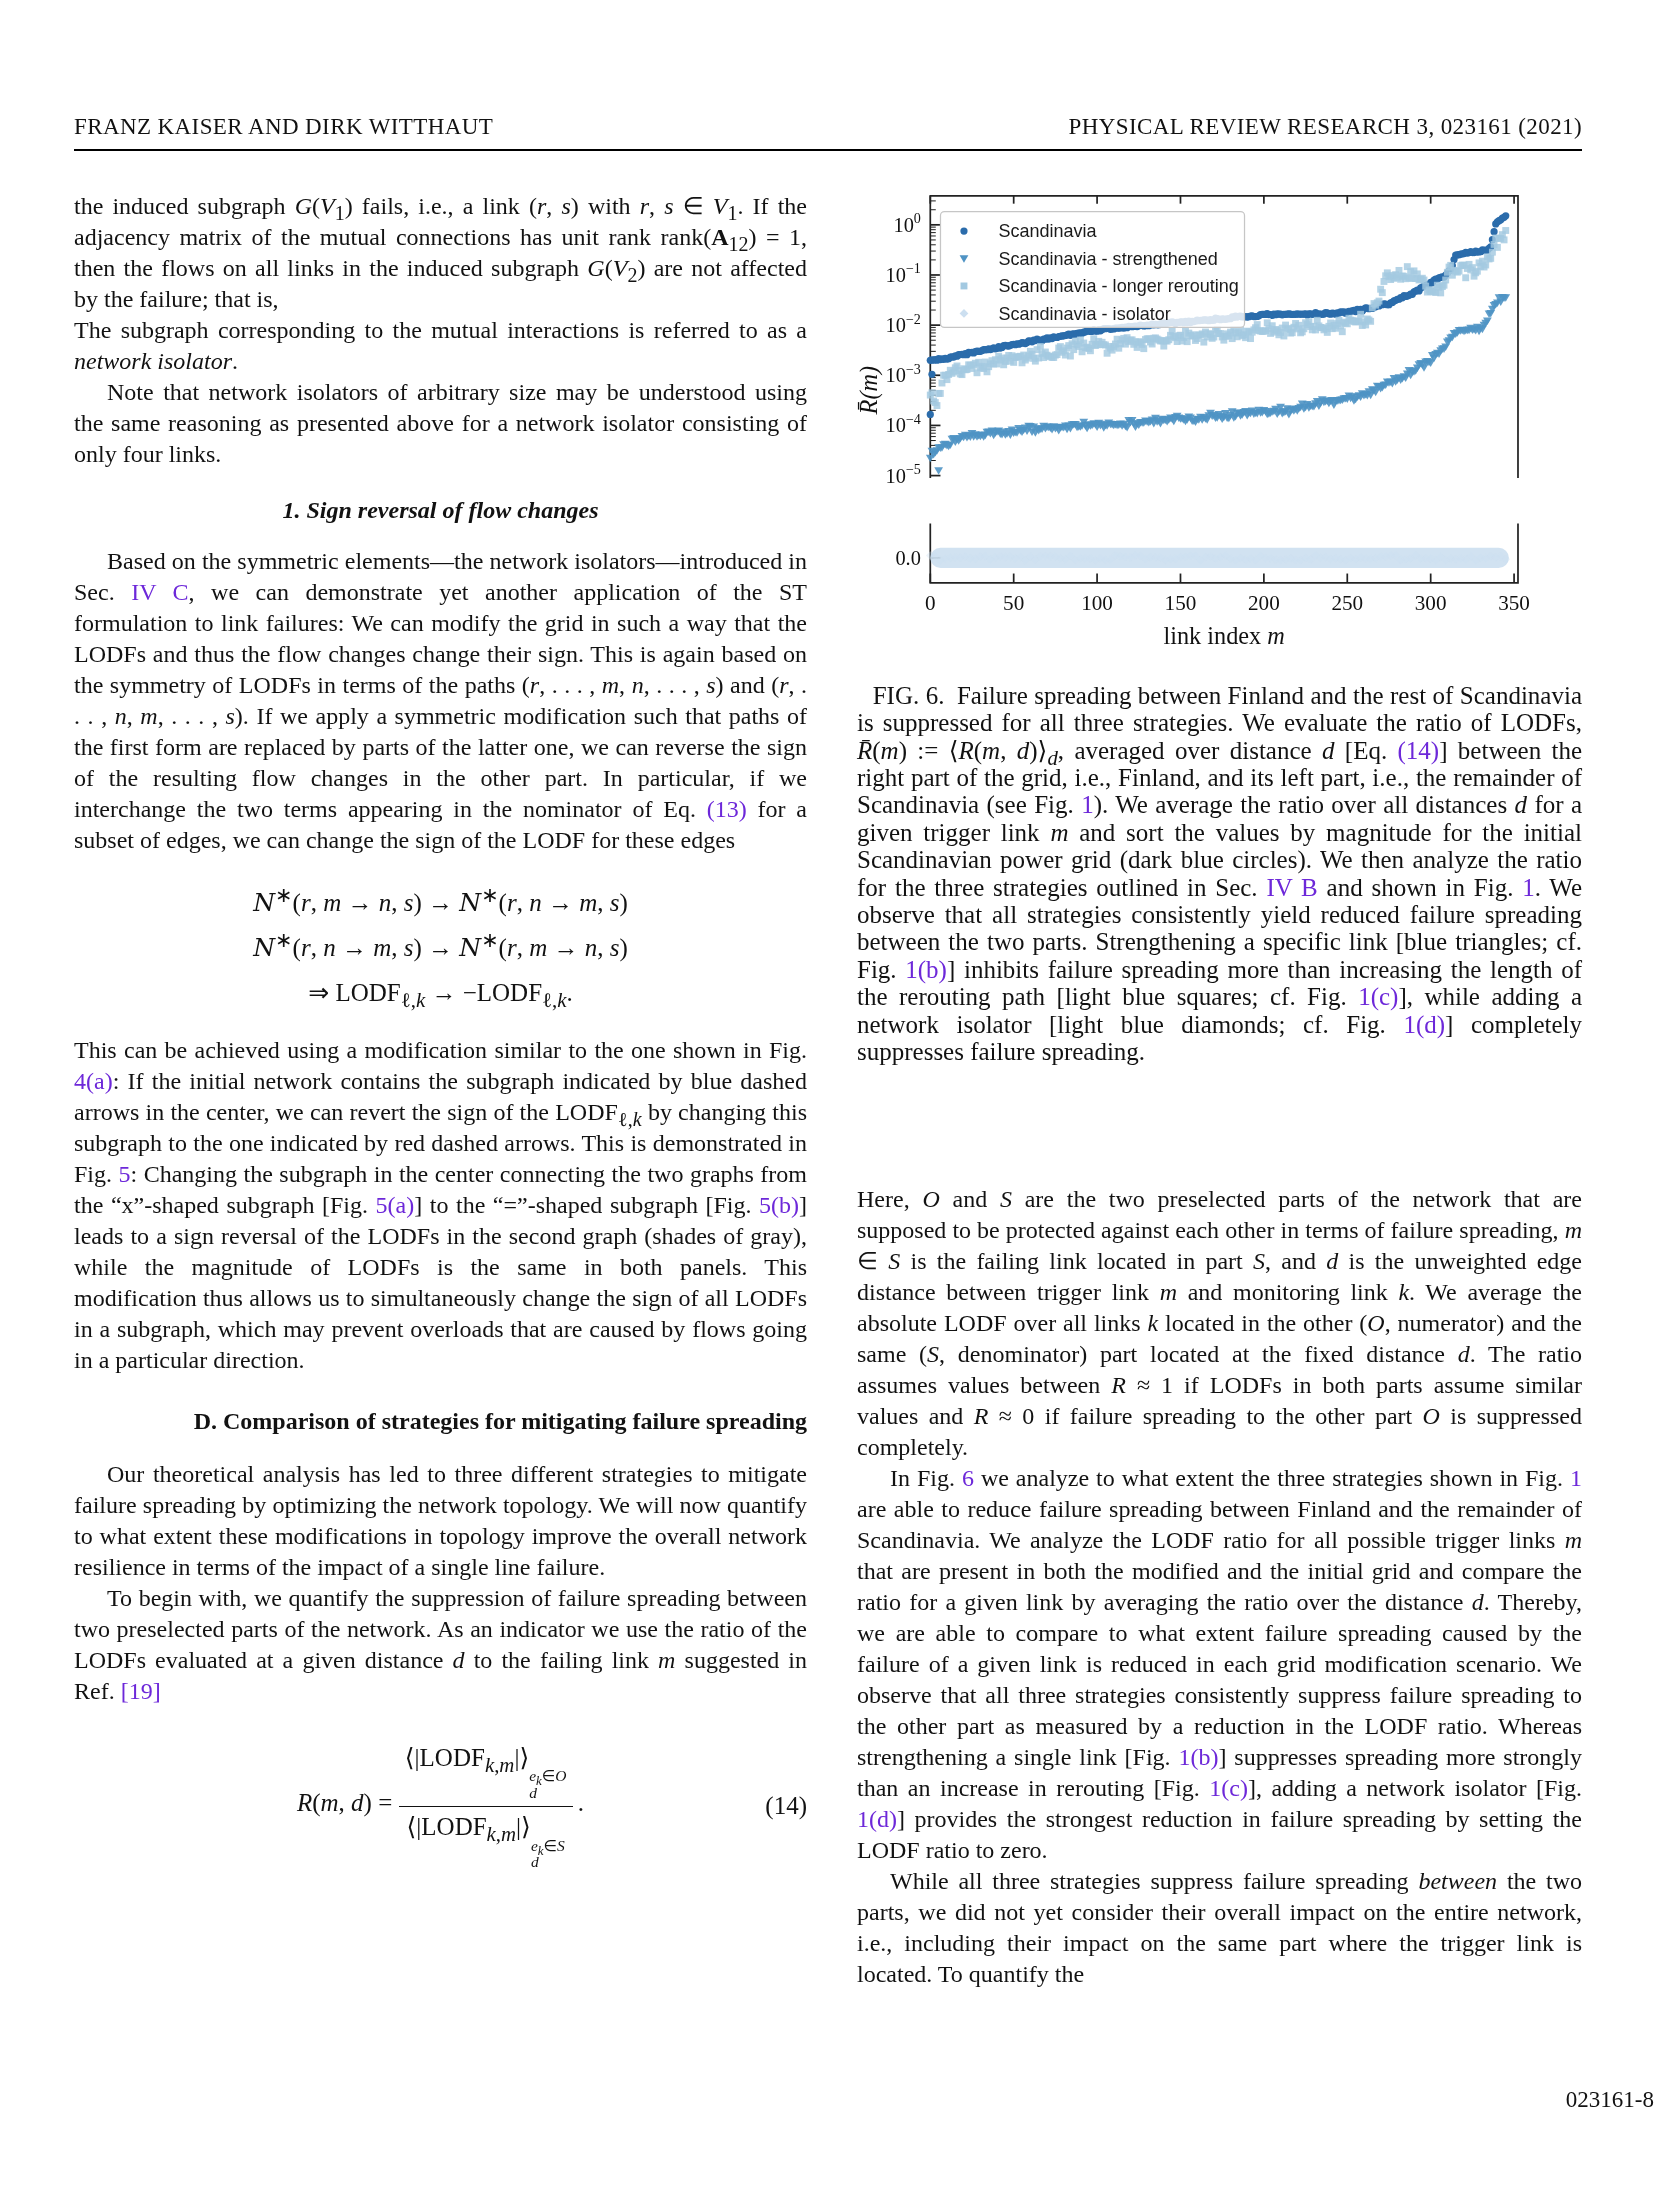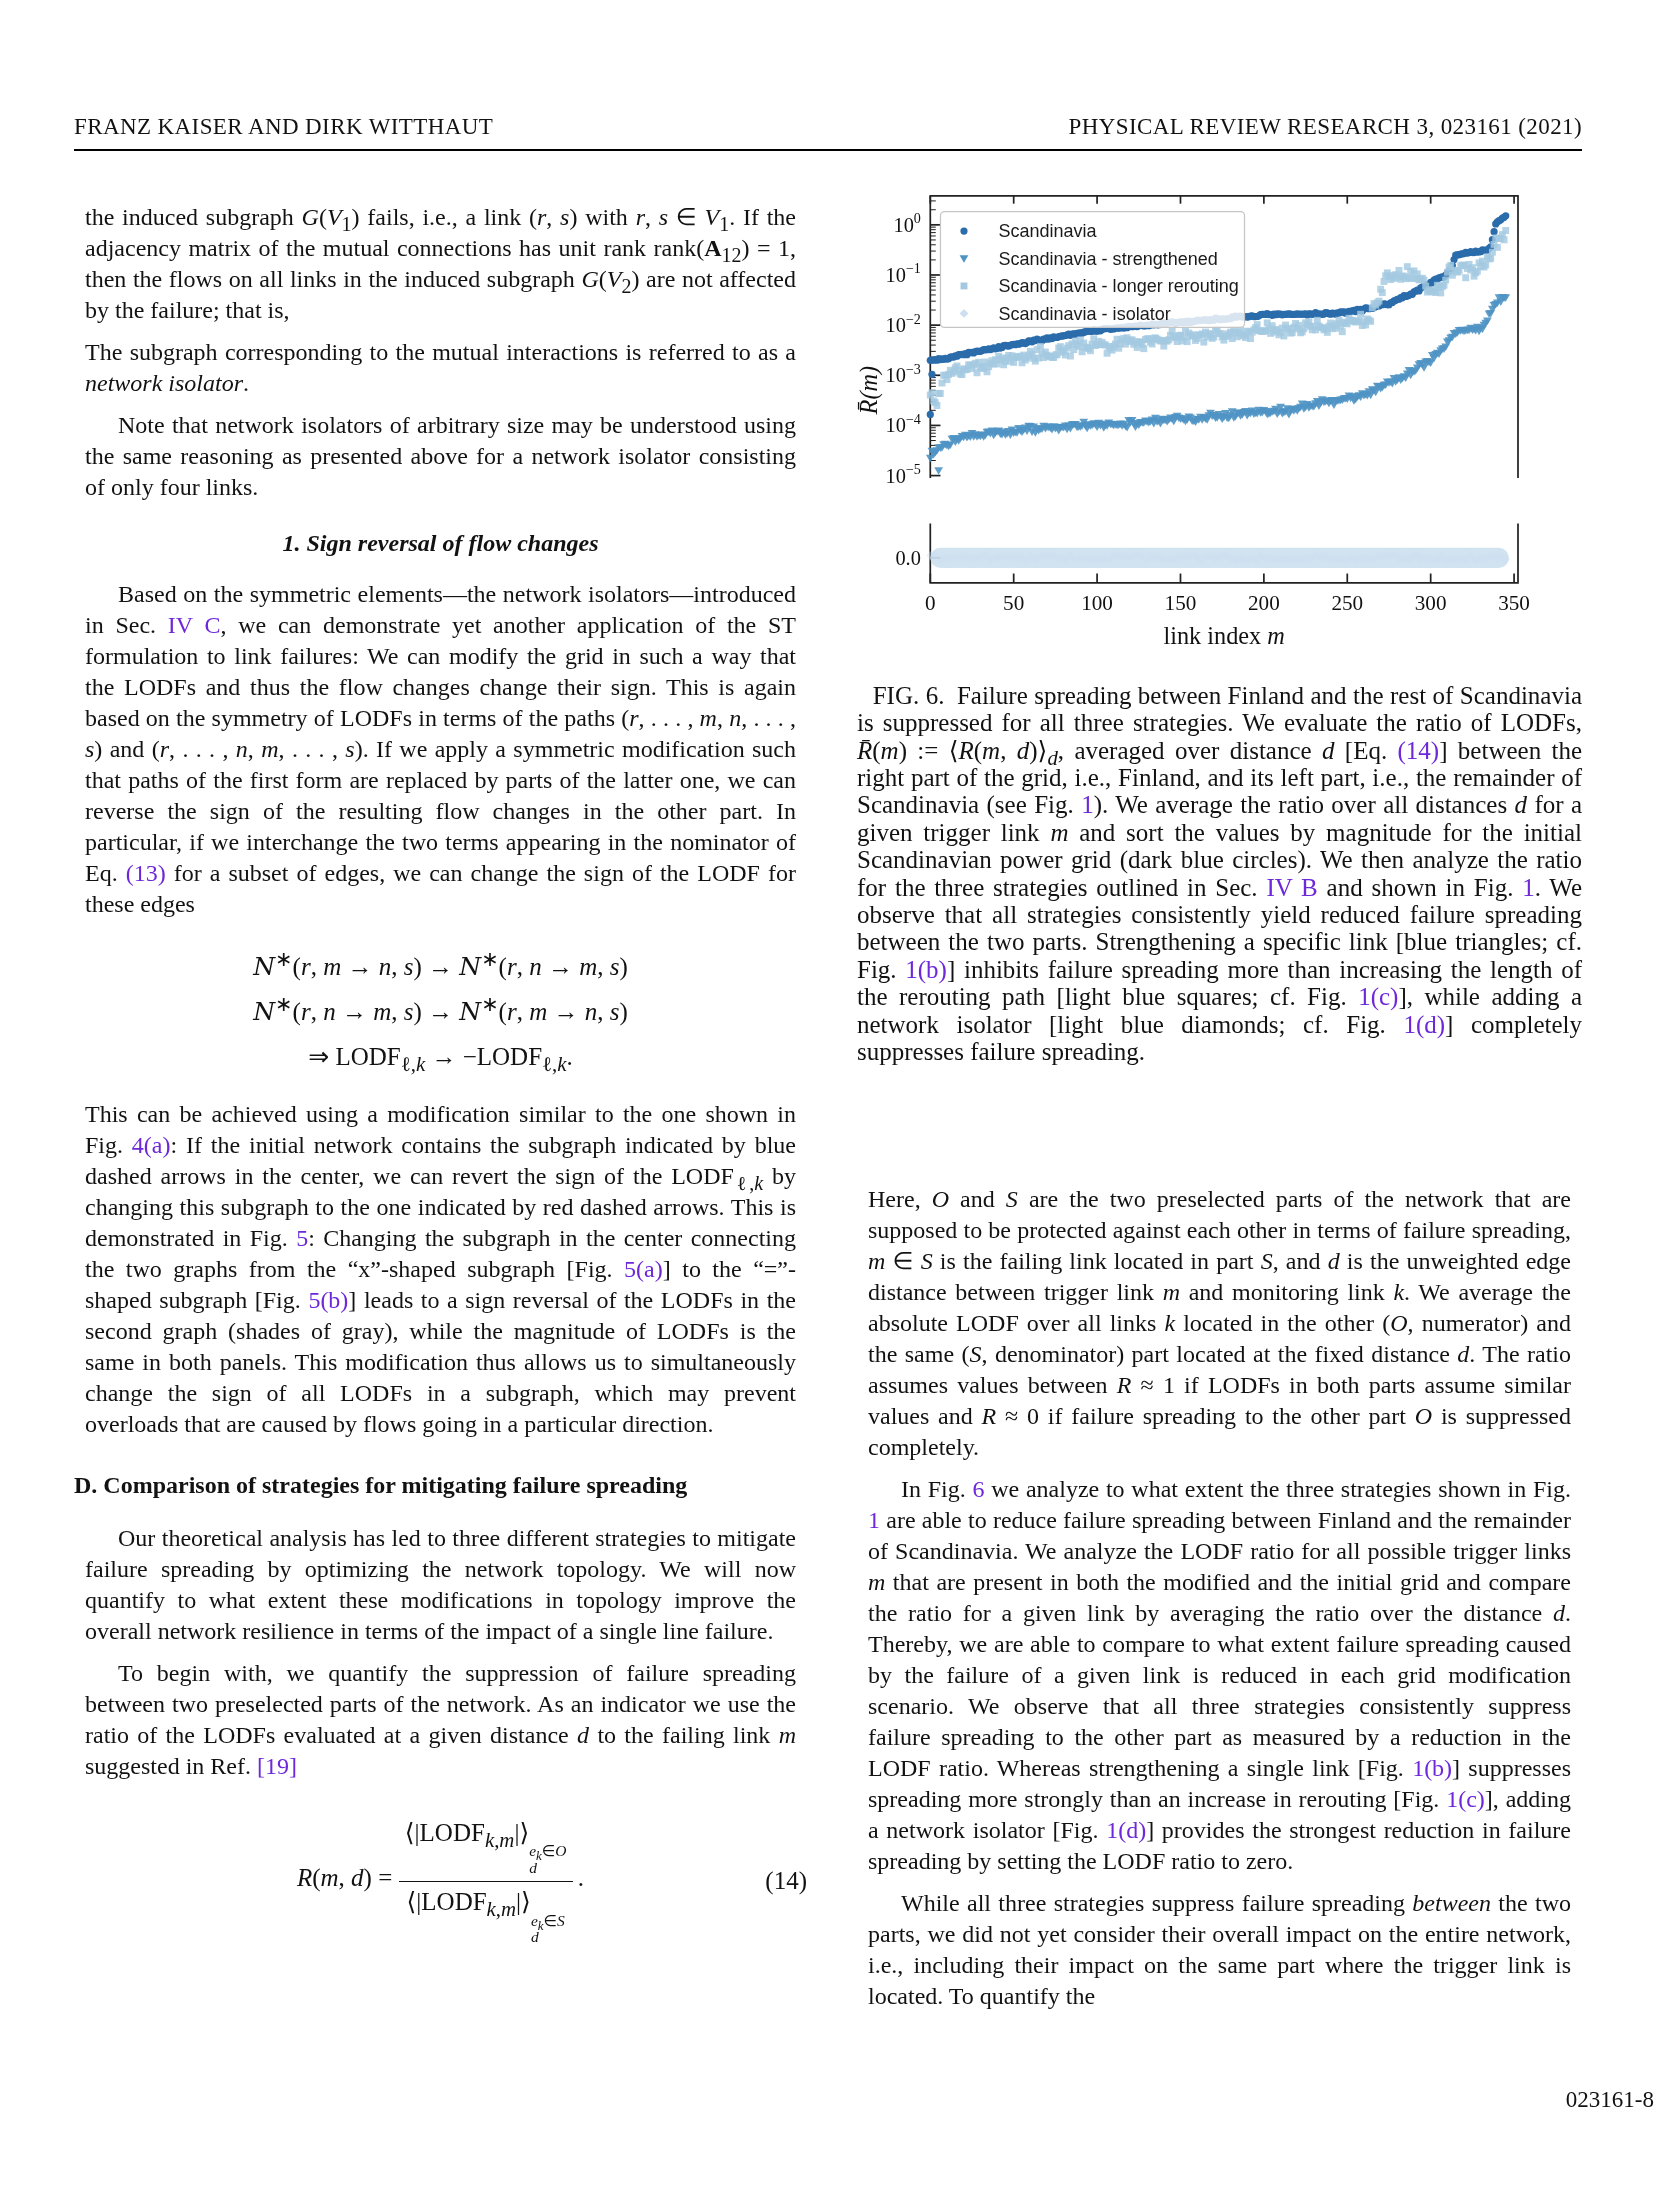--- a/index.html
+++ b/index.html
@@ -4,26 +4,26 @@
 <style>
   html,body{margin:0;padding:0;background:#ffffff;}
   .page{position:relative;width:1654px;height:2205px;background:#fff;overflow:hidden;
         font-family:"Liberation Serif",serif;color:#121212;}
   .runhead{position:absolute;top:114px;left:74px;width:1508px;display:flex;
            justify-content:space-between;font-size:23px;letter-spacing:0.4px;}
   .rule{position:absolute;top:149px;left:74px;width:1508px;height:2.4px;background:#000;}
   .col{position:absolute;font-size:24px;line-height:31px;text-align:justify;}
   .col-left{left:74px;top:191px;width:733px;}
   .col-right{left:857px;top:188px;width:725px;}
-  p{margin:11px;}
+  p{margin:0;}
   .indent{text-indent:33px;}
   .eq{font-size:25px;text-align:center;margin:20.4px 0;text-indent:0;}
   .eq-multi{line-height:45px;margin:23.5px 0 20.4px;}
   .h-sub{font-style:italic;text-align:center;font-weight:bold;margin:25px 0 20.4px;text-indent:0;}
-  .h-sec{font-weight:bold;text-align:left;margin:30px 0 22px;text-indent:0;}
+  .h-sec{font-weight:bold;text-align:right;margin:30px 0 22px;text-indent:0;}
   .ref{color:#6d28d9;}
   .cal{font-family:"DejaVu Serif",serif;font-style:italic;}
   .caption{margin-top:15.7px;font-size:25px;line-height:27.4px;text-align:justify;text-indent:15.7px;font-family:Liberation Serif, serif;}
   .figwrap{width:786px;height:478px;}
   .para-a{margin-top:119px;}
   .eq14{position:relative;margin:33px 0 0;text-indent:0;text-align:center;font-size:25px;}
   .eq14 .eqno{position:absolute;right:0;top:50%;transform:translateY(-50%);}
   .frac{display:inline-block;vertical-align:middle;text-align:center;line-height:1.25;}
   .frac .num{display:block;border-bottom:1.6px solid #121212;padding:1.6px 6.3px 4.7px;}
   .frac .den{display:block;padding:4.7px 6.3px 0;}

